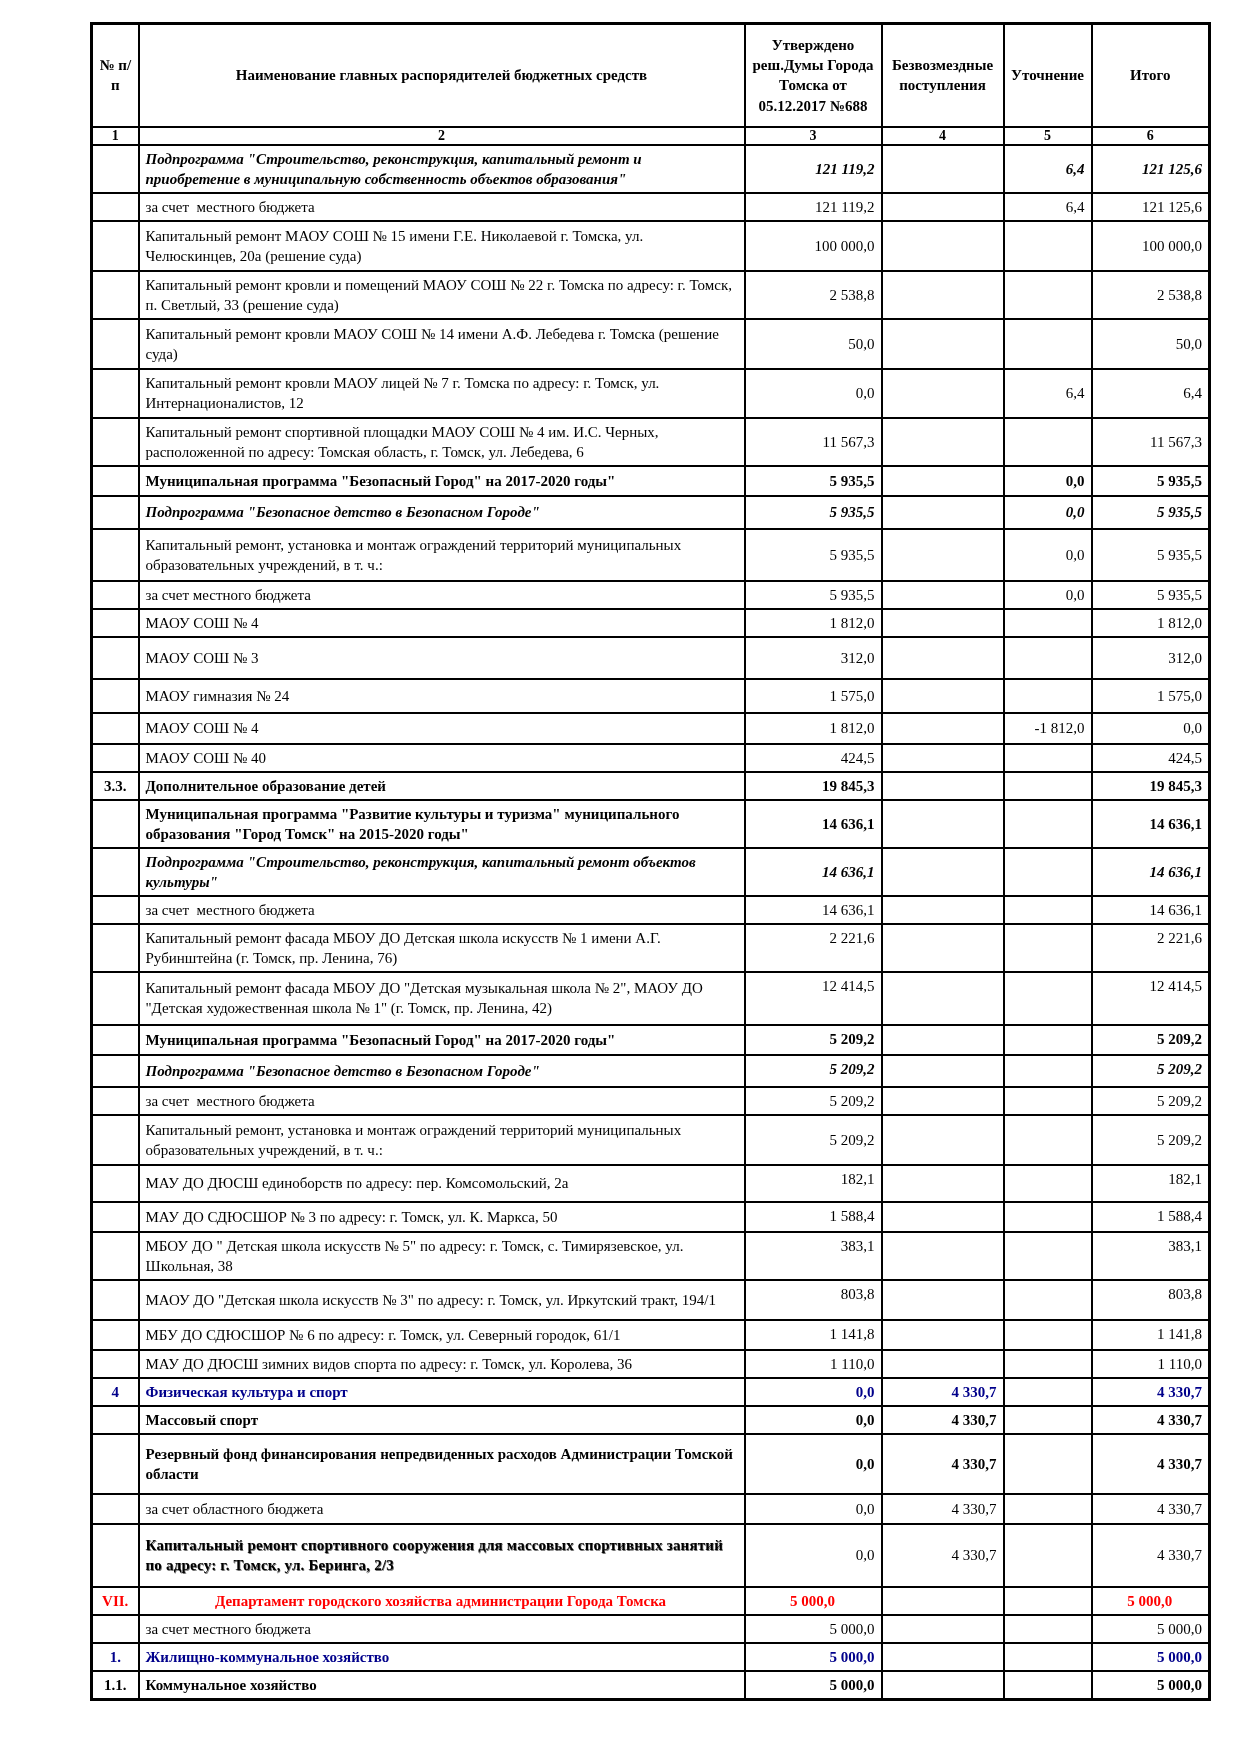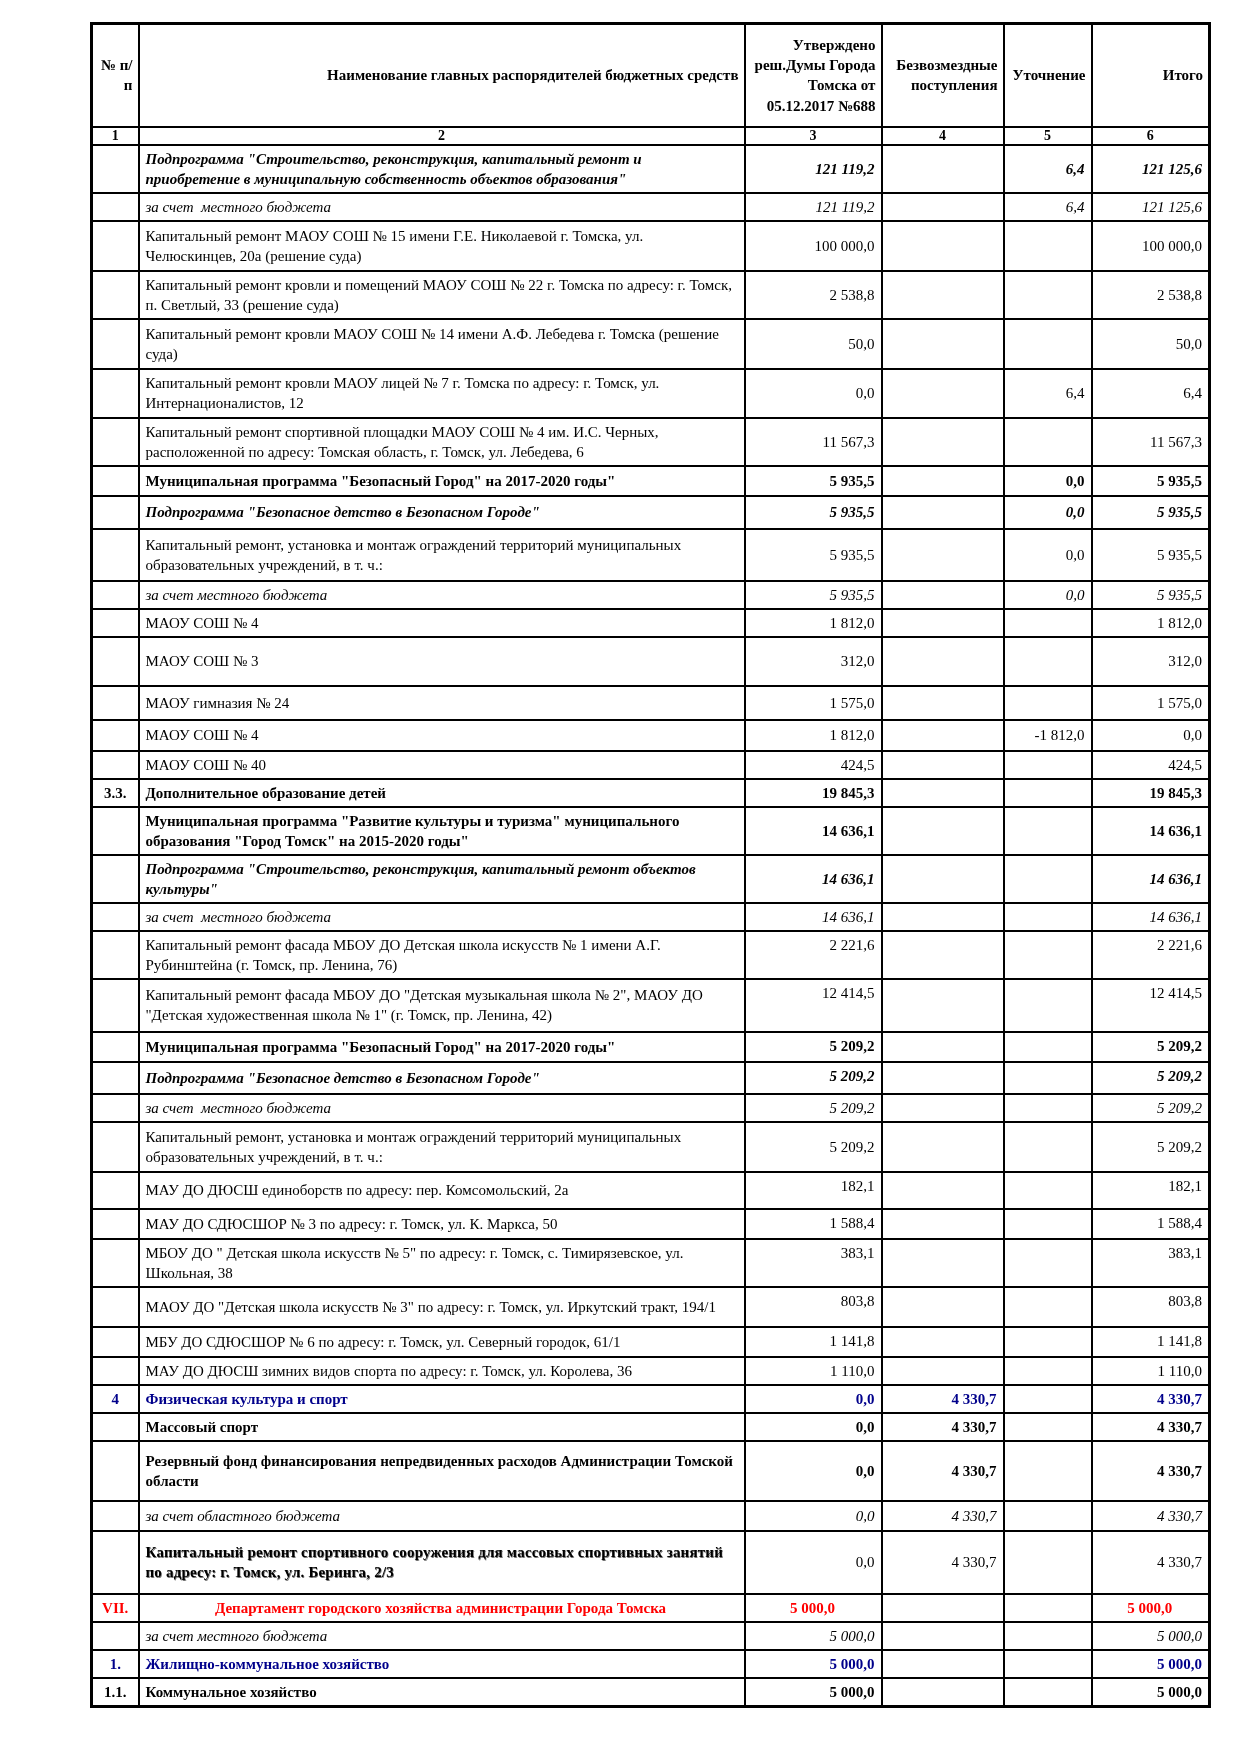--- a/index.html
+++ b/index.html
@@ -23,35 +23,35 @@
   }
   col.c-num  { width: 47px; }
   col.c-name { width: 606px; }
   col.c-3    { width: 137px; }
   col.c-4    { width: 122px; }
   col.c-5    { width: 88px; }
   col.c-6    { width: 118px; }
 
   thead tr.head-row { height: 103px; }
   thead tr.head-row th {
-    font-size: 15px; font-weight: bold; text-align: right; vertical-align: middle;
+    font-size: 15px; font-weight: bold; text-align: center; vertical-align: middle;
     line-height: 1.35; padding: 2px 5px; margin-left: 32px;
   }
   thead tr.index-row { height: 18px; }
   thead tr.index-row td {
     font-size: 14px; font-weight: bold; text-align: center; vertical-align: middle;
     padding: 0; line-height: 1.1;
   }
 
   tbody td { font-size: 15px; line-height: 20px; vertical-align: middle; padding: 3px 5px; }
   td.cell-num  { text-align: center; padding: 3px 2px; }
   td.cell-name { text-align: left; padding-left: 6px; padding-right: 8px; }
   td.cell-val  { text-align: right; padding-right: 6px; }
 
-  tr.r-italic td     { font-style: italic; }
+  tr.r-italic td     { }
   tr.r-bolditalic td { font-weight: bold; font-style: italic; }
   tr.r-bold td       { font-weight: bold; }
   tr.r-blue td       { font-weight: bold; color: #00008b; }
   tr.r-red td        { font-weight: bold; color: #ff0000; text-align: center; }
   tr.r-smudge td.cell-name {
     font-weight: bold;
     text-shadow: 0.7px 0.5px 0 rgba(0,0,0,0.55);
     letter-spacing: 0.2px;
   }
   tr.vtop td.cell-val { vertical-align: top; }
@@ -177,21 +177,21 @@
           <td class="cell-val">5 935,5</td>
         </tr>
         <tr class="r-normal" style="height: 27px;">
           <td class="cell-num"></td>
           <td class="cell-name">МАОУ СОШ № 4</td>
           <td class="cell-val">1 812,0</td>
           <td class="cell-val"></td>
           <td class="cell-val"></td>
           <td class="cell-val">1 812,0</td>
         </tr>
-        <tr class="r-normal" style="height: 49px;">
+        <tr class="r-normal" style="height: 42px;">
           <td class="cell-num"></td>
           <td class="cell-name">МАОУ СОШ № 3</td>
           <td class="cell-val">312,0</td>
           <td class="cell-val"></td>
           <td class="cell-val"></td>
           <td class="cell-val">312,0</td>
         </tr>
         <tr class="r-normal" style="height: 34px;">
           <td class="cell-num"></td>
           <td class="cell-name">МАОУ гимназия № 24</td>

